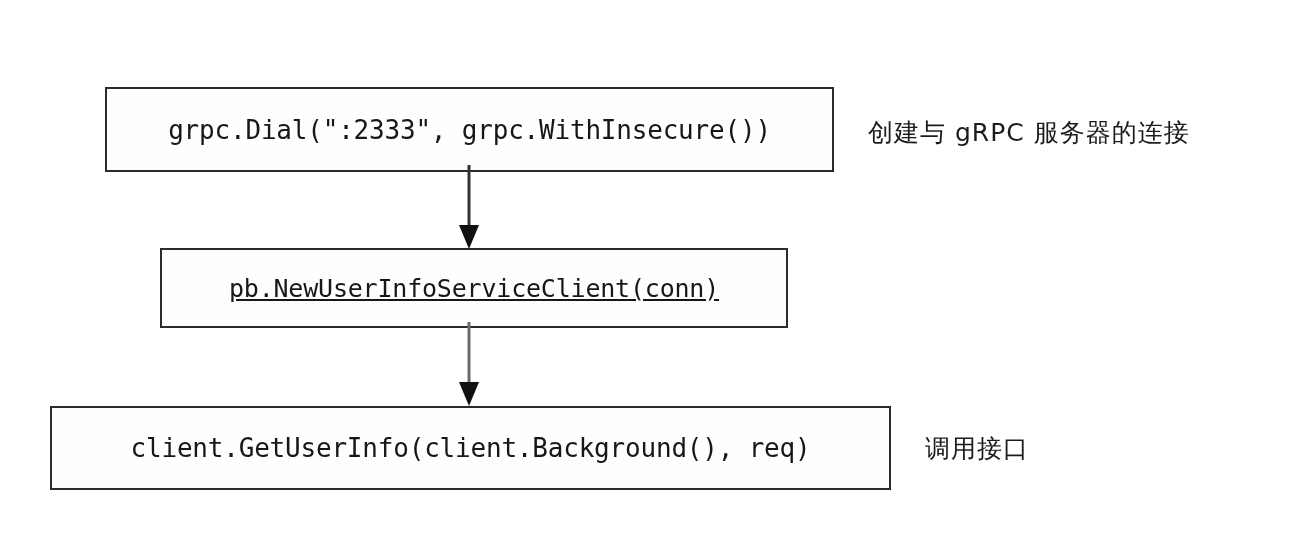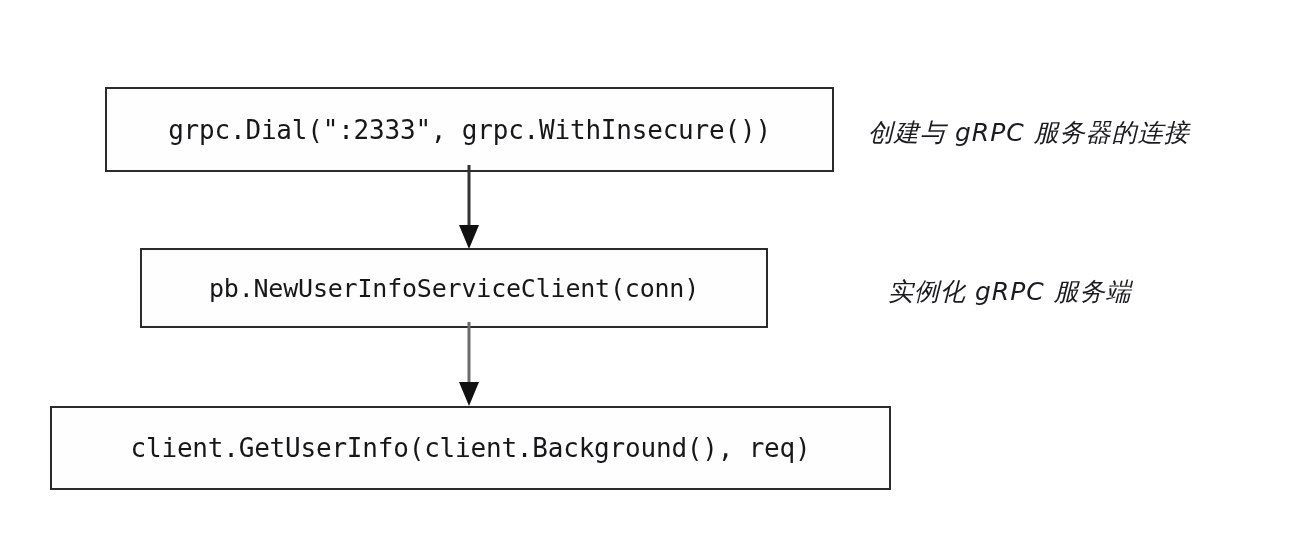--- a/index.html
+++ b/index.html
@@ -31,40 +31,40 @@
     letter-spacing: -0.2px;
   }
   #box-dial {
     left: 105px;
     top: 87px;
     width: 729px;
     height: 85px;
     font-size: 26px;
   }
   #box-client {
-    left: 140px;
+    left: 160px;
     top: 248px;
     width: 628px;
     height: 80px;
     font-size: 25px;
+    text-decoration: underline;
   }
   #box-call {
     left: 50px;
     top: 406px;
     width: 841px;
     height: 84px;
     font-size: 26px;
   }
   .side-label {
     position: absolute;
     font-family: "DejaVu Sans", "Liberation Sans", sans-serif;
     color: #1b1b1f;
     white-space: nowrap;
     letter-spacing: 1px;
-    font-style: italic;
   }
   #label-dial {
     left: 868px;
     top: 116px;
     font-size: 25px;
   }
   #label-client {
     left: 888px;
     top: 275px;
     font-size: 25px;
@@ -94,25 +94,25 @@
 
   <svg class="connector" id="arrow-1" width="62" height="86" viewBox="0 0 62 86">
     <line x1="31" y1="0" x2="31" y2="68" stroke="#333333" stroke-width="3"></line>
     <polygon points="31,84 21,60 41,60" fill="#111111"></polygon>
   </svg>
 
   <div class="node-box" id="box-client">
     <span>pb.NewUserInfoServiceClient(conn)</span>
   </div>
 
-  <div class="side-label" id="label-client">实例化 gRPC 服务端</div>
 
   <svg class="connector" id="arrow-2" width="62" height="86" viewBox="0 0 62 86">
     <line x1="31" y1="0" x2="31" y2="66" stroke="#6b6b6b" stroke-width="3"></line>
     <polygon points="31,84 21,60 41,60" fill="#111111"></polygon>
   </svg>
 
   <div class="node-box" id="box-call">
     <span>client.GetUserInfo(client.Background(), req)</span>
   </div>
 
+  <div class="side-label" id="label-call">调用接口</div>
 
 </div>
 
 </body></html>

